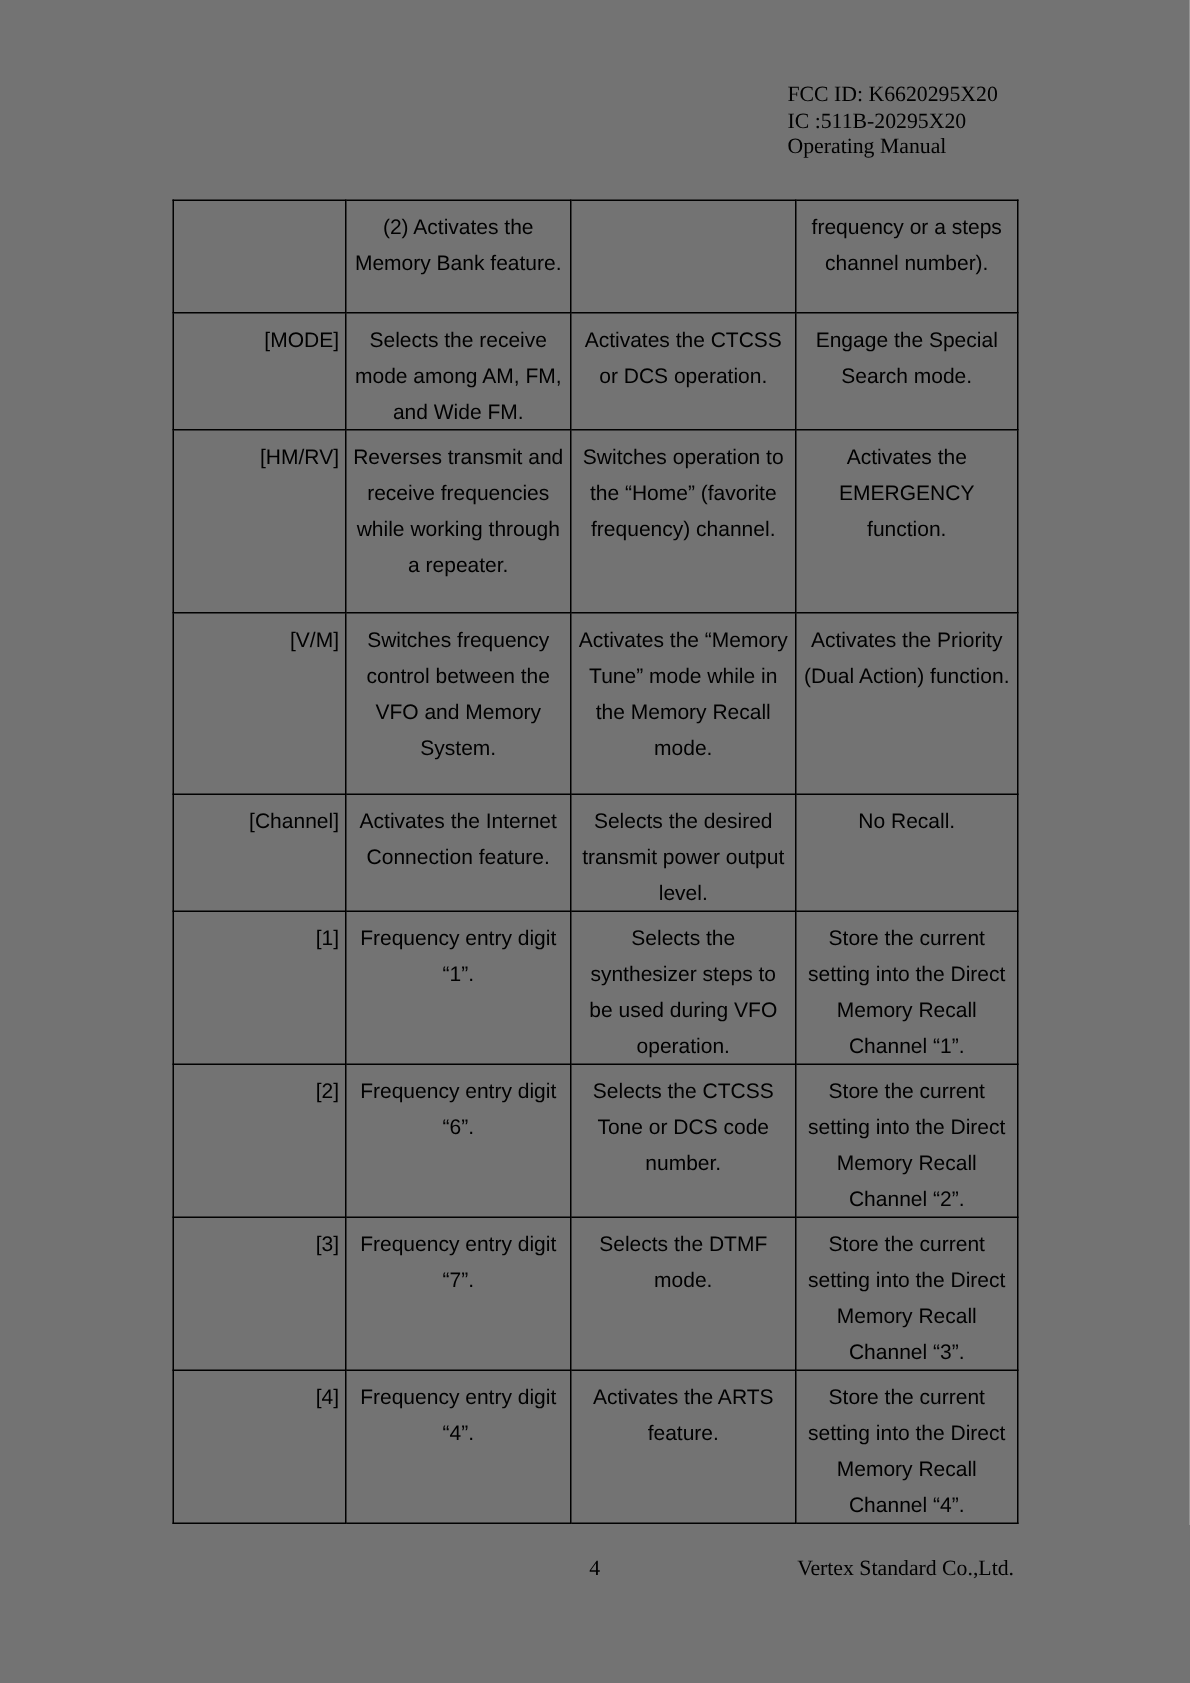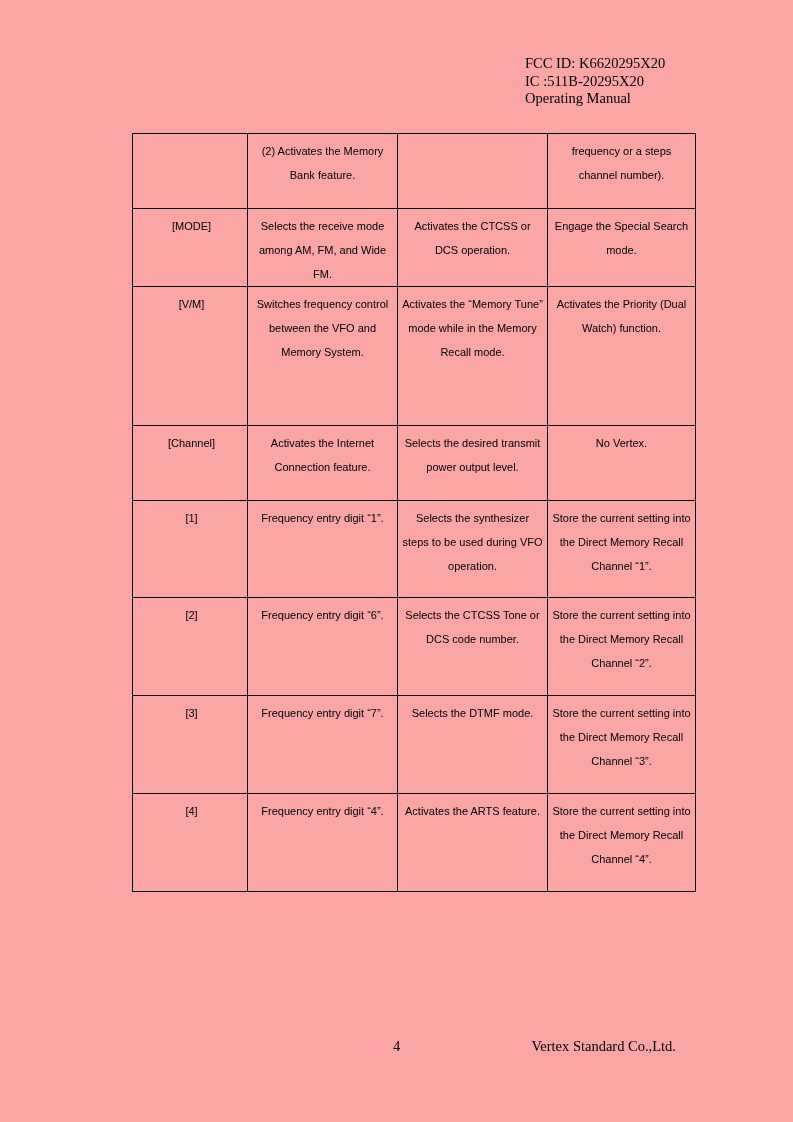--- a/index.html
+++ b/index.html
@@ -7,57 +7,57 @@
   body {
     background: #ffffff;
     color: #000000;
     font-family: "Liberation Sans", sans-serif;
     position: relative;
   }
   .page {
     position: absolute;
     left: 0; top: 0;
     width: 793px; height: 1122px;
-    background: #fca5a5;
+    background: #737373;
   }
   .doc-header {
     position: absolute;
     left: 525px;
     top: 55px;
     font-family: "Liberation Serif", serif;
     font-size: 14.5px;
     line-height: 17.5px;
     text-align: left;
     white-space: nowrap;
   }
   table.key-table {
     position: absolute;
-    left: 132px;
+    left: 115px;
     top: 133px;
     width: 563px;
     border-collapse: collapse;
     table-layout: fixed;
-    font-size: 11px;
+    font-size: 14px;
     line-height: 24px;
   }
   table.key-table td {
     border: 1px solid #000000;
     vertical-align: top;
     text-align: center;
     padding: 5px 4px 0 4px;
     overflow: hidden;
   }
   table.key-table td.key {
-    text-align: center;
+    text-align: right;
     padding-left: 7px;
   }
   tr.r1 td { height: 75px; }
   tr.r2 td { height: 73px; }
   tr.r3 td { height: 122px; }
-  tr.r4 td { height: 139px; }
+  tr.r4 td { height: 121px; }
   tr.r5 td { height: 75px; }
   tr.r6 td { height: 97px; }
   tr.r7 td { height: 98px; }
   tr.r8 td { height: 98px; }
   tr.r9 td { height: 98px; }
   .doc-footer {
     position: absolute;
     left: 0;
     top: 1038px;
     width: 793px;
@@ -100,31 +100,37 @@
         <td>(2) Activates the Memory Bank feature.</td>
         <td></td>
         <td>frequency or a steps channel number).</td>
       </tr>
       <tr class="r2">
         <td class="key">[MODE]</td>
         <td>Selects the receive mode among AM, FM, and Wide FM.</td>
         <td>Activates the CTCSS or DCS operation.</td>
         <td>Engage the Special Search mode.</td>
       </tr>
+      <tr class="r3">
+        <td class="key">[HM/RV]</td>
+        <td>Reverses transmit and receive frequencies while working through a repeater.</td>
+        <td>Switches operation to the “Home” (favorite frequency) channel.</td>
+        <td>Activates the EMERGENCY function.</td>
+      </tr>
       <tr class="r4">
         <td class="key">[V/M]</td>
         <td>Switches frequency control between the VFO and Memory System.</td>
         <td>Activates the “Memory Tune” mode while in the Memory Recall mode.</td>
-        <td>Activates the Priority (Dual Watch) function.</td>
+        <td>Activates the Priority (Dual Action) function.</td>
       </tr>
       <tr class="r5">
         <td class="key">[Channel]</td>
         <td>Activates the Internet Connection feature.</td>
         <td>Selects the desired transmit power output level.</td>
-        <td>No Vertex.</td>
+        <td>No Recall.</td>
       </tr>
       <tr class="r6">
         <td class="key">[1]</td>
         <td>Frequency entry digit “1”.</td>
         <td>Selects the synthesizer steps to be used during VFO operation.</td>
         <td>Store the current setting into the Direct Memory Recall Channel “1”.</td>
       </tr>
       <tr class="r7">
         <td class="key">[2]</td>
         <td>Frequency entry digit “6”.</td>

